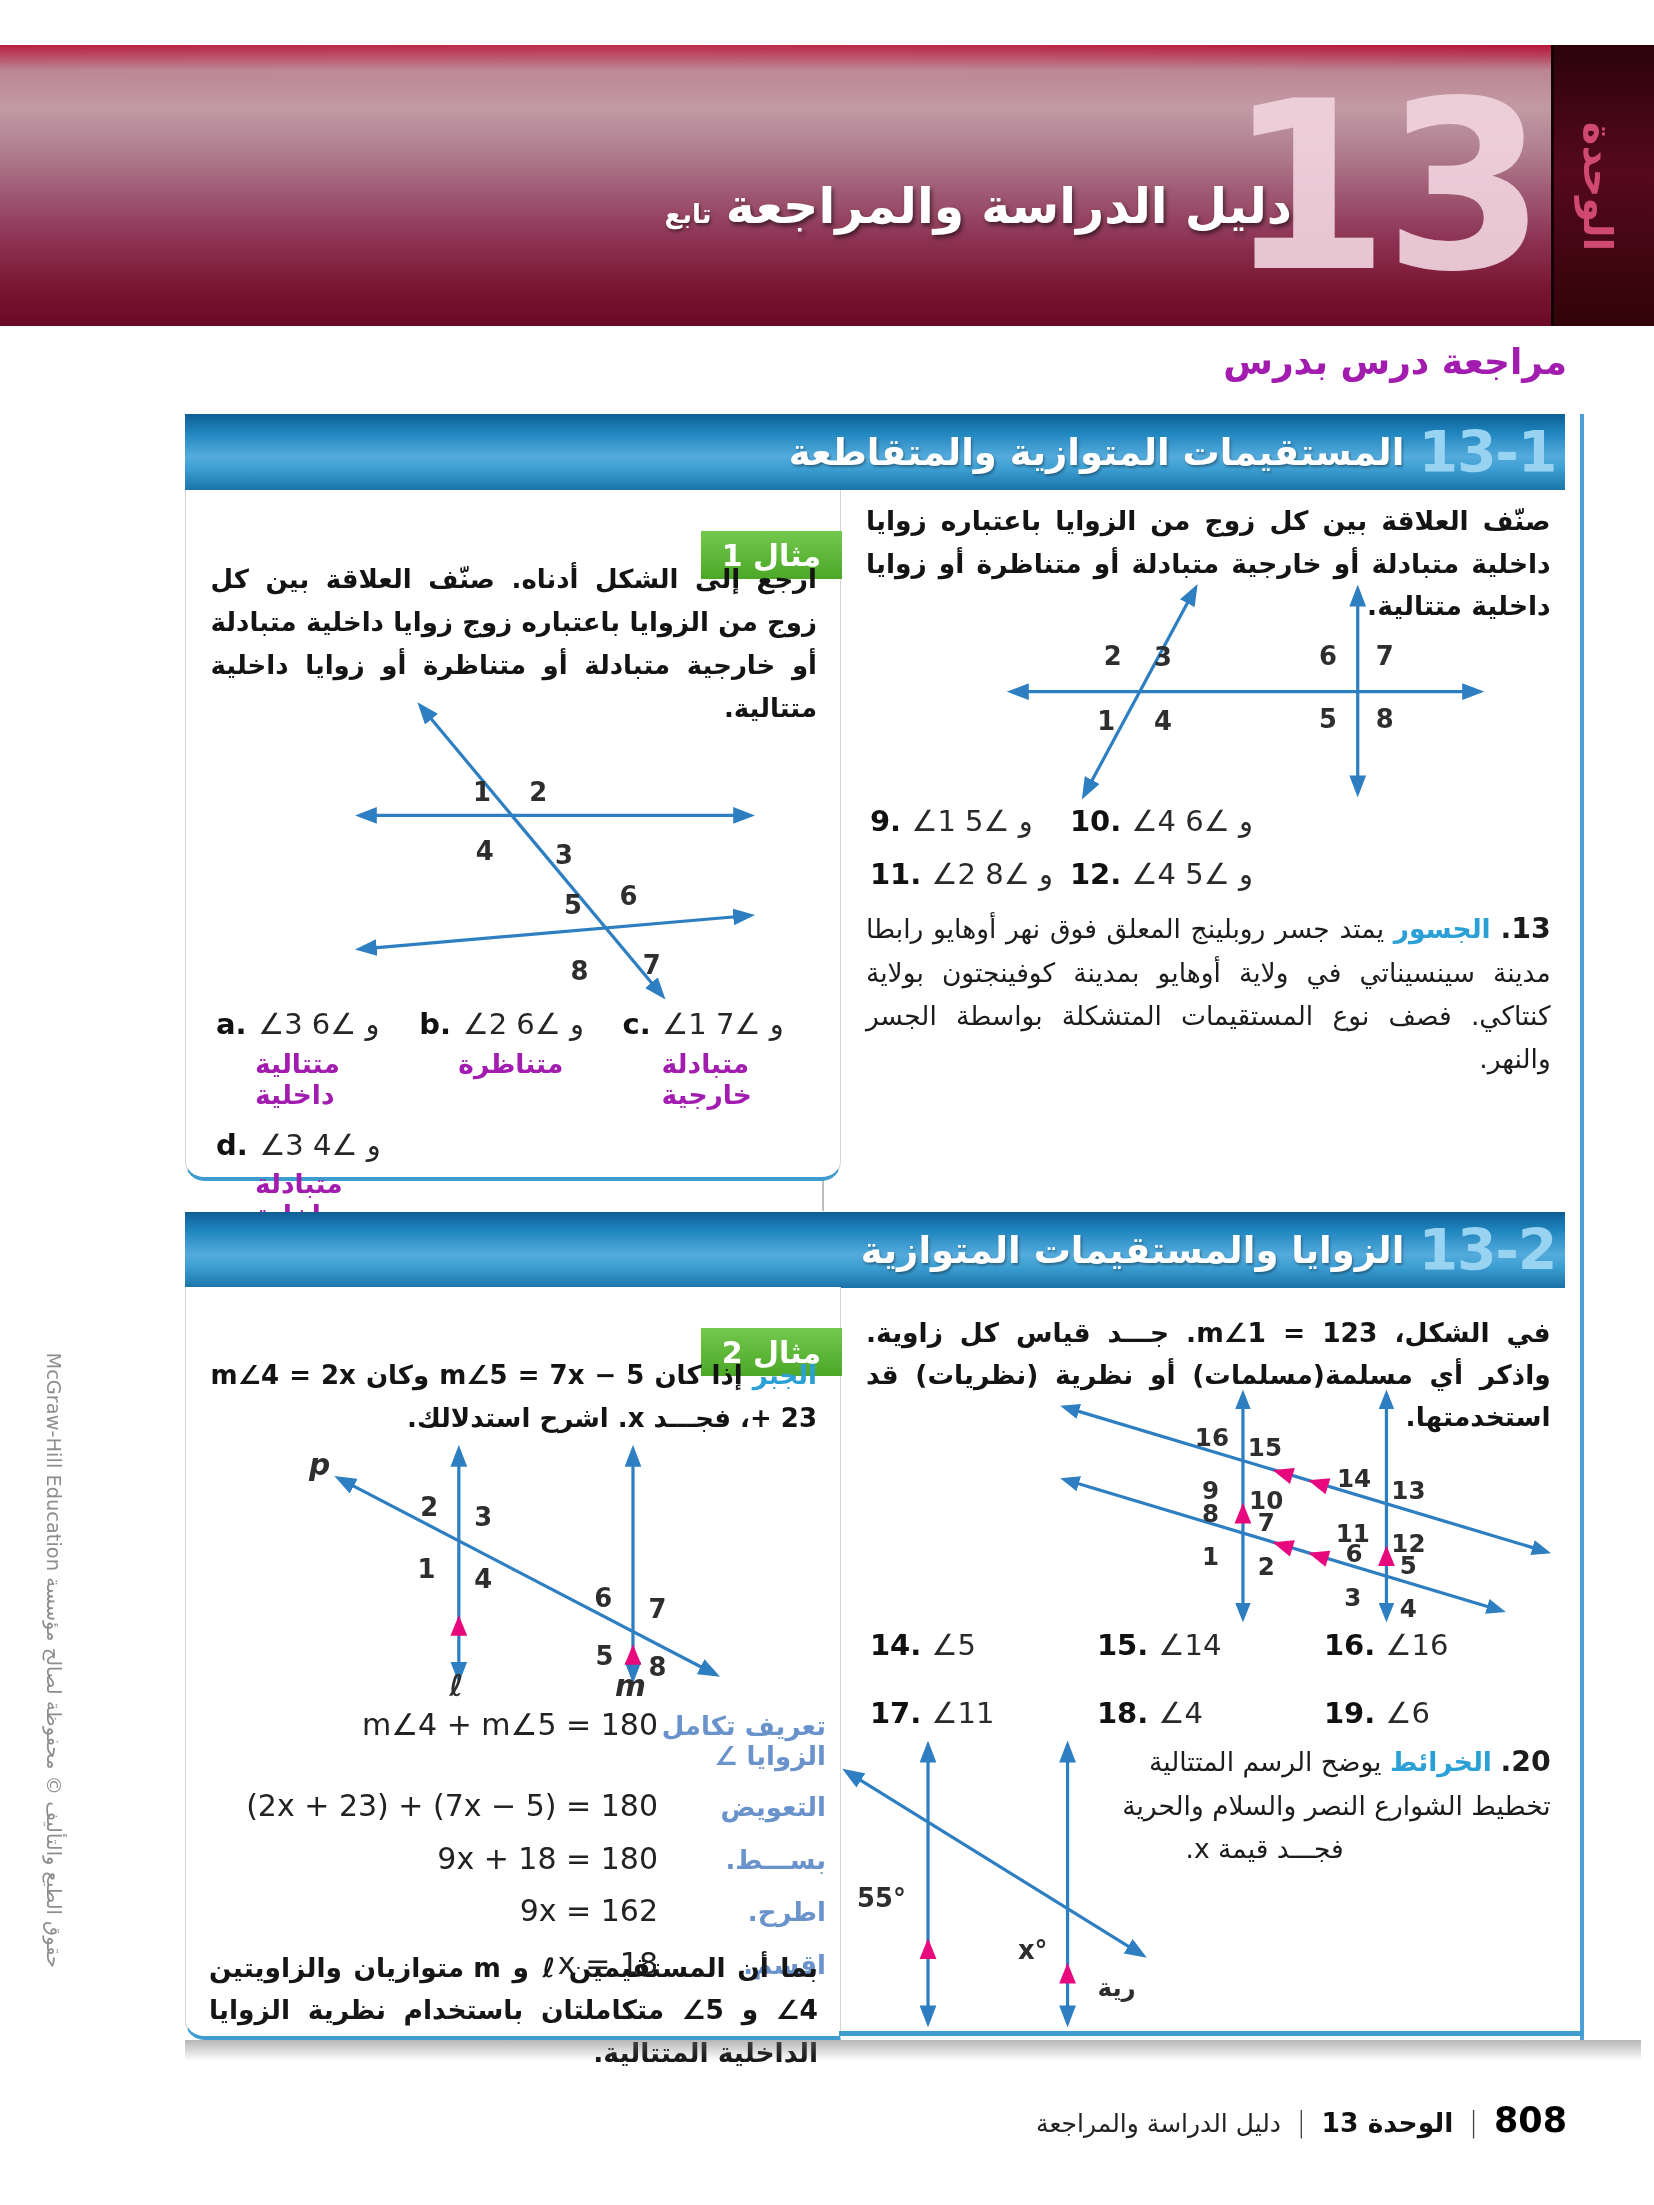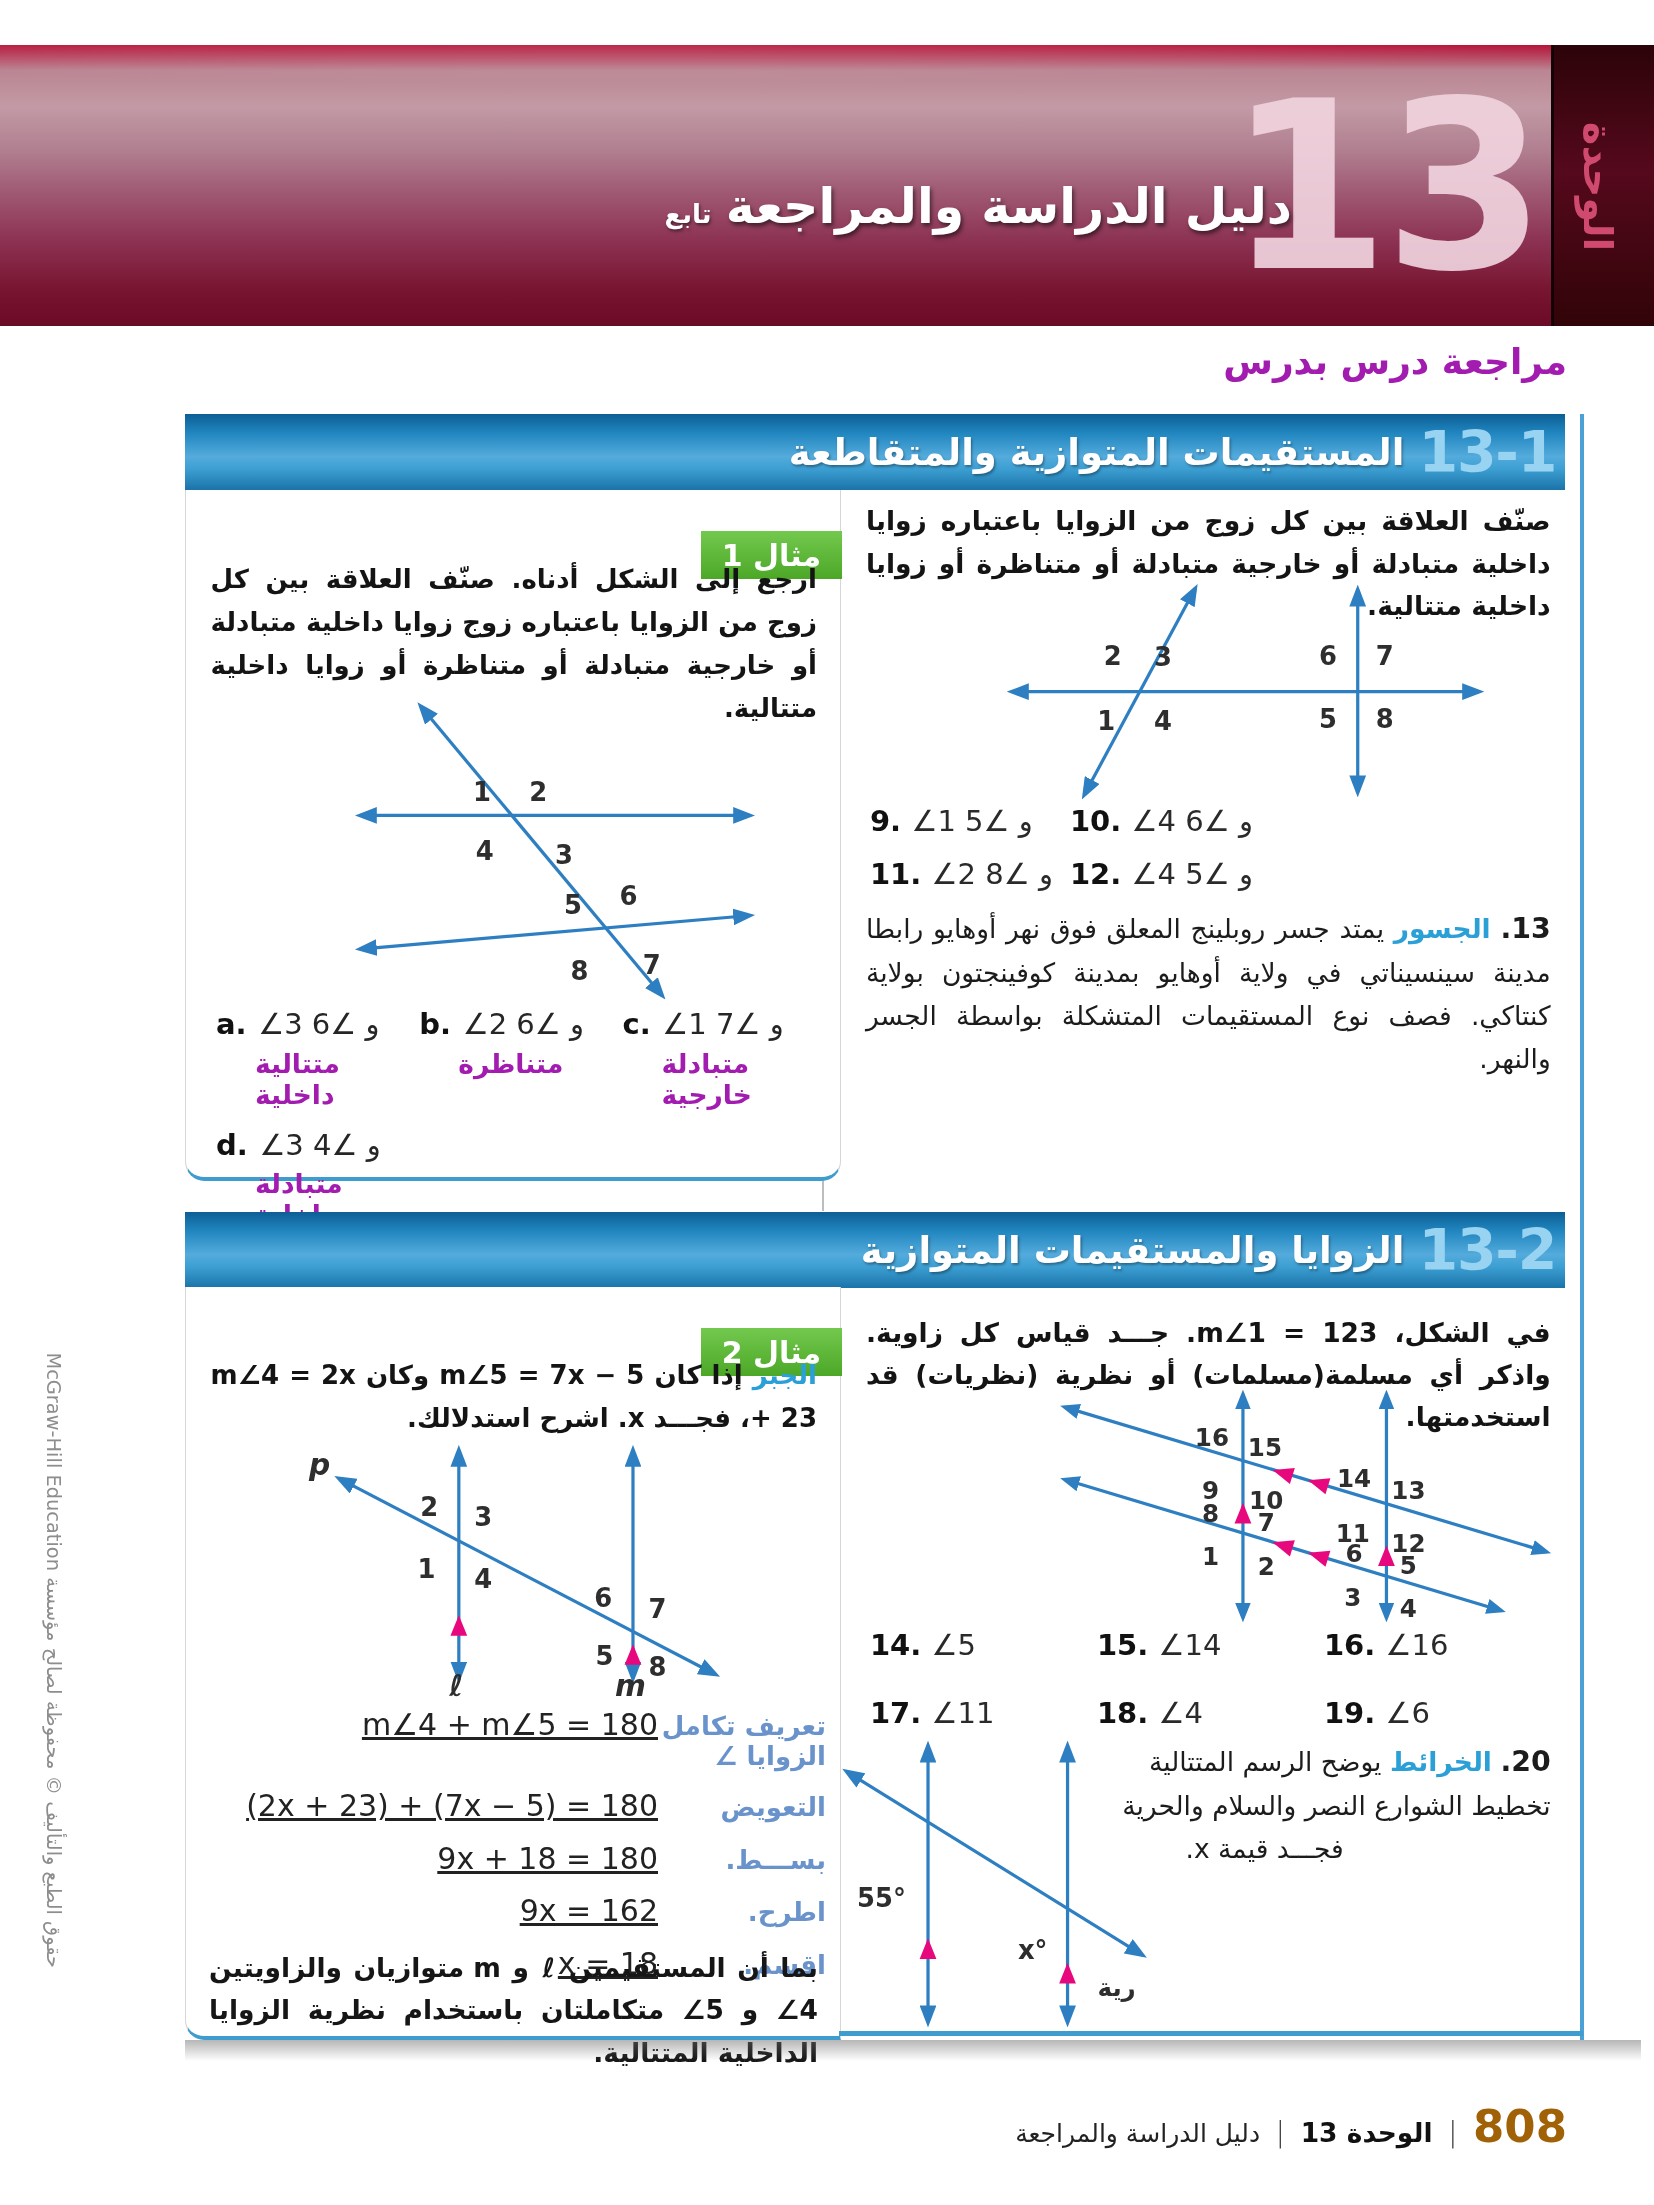--- a/index.html
+++ b/index.html
@@ -49,21 +49,21 @@
 
   
   .answers{position:absolute;left:30px;right:19.4px;top:517px;display:grid;grid-template-columns:1fr 1fr 1fr;row-gap:18px;column-gap:5.2px;}
   .ans-line1{direction:ltr;font-size:29px;color:#262626;}
   .ans-letter{font-weight:700;color:#111;margin-right:11.6px;}
   .ans-line2{direction:rtl;text-align:left;font-size:26.5px;font-weight:700;color:#a21caf;margin:6.5px 50px 0 0;padding-left:39px;}
 
   
   .steps{position:absolute;left:16px;top:420px;width:624px;}
   .step-row{display:flex;direction:ltr;align-items:baseline;margin-bottom:17.4px;}
-  .step-eq{width:456px;text-align:right;font-size:30px;color:#222;text-decoration:underline;}
+  .step-eq{width:456px;text-align:right;font-size:30px;color:#222;}
   .step-reason{width:168px;text-align:right;direction:rtl;font-size:26px;font-weight:700;color:#6a93cc;}
   .conclusion{position:absolute;left:23px;right:22px;top:660px;direction:rtl;text-align:justify;text-align-last:right;
     font-size:26.5px;font-weight:700;color:#161616;line-height:1.6;}
 
   
   .rcol{width:686px;}
   #rcol1{left:866px;top:490px;height:717px;}
   #rcol2{left:866px;top:1287px;height:750px;}
   .rc-intro{position:absolute;left:0;right:1.3px;direction:rtl;text-align:justify;text-align-last:right;
     font-size:26.5px;font-weight:700;color:#141414;line-height:1.6;}
@@ -73,21 +73,21 @@
   .prob-para{position:absolute;direction:rtl;text-align:justify;text-align-last:right;font-size:26.5px;font-weight:400;
     color:#1c1c1c;line-height:1.62;}
   .prob-para .num{font-weight:700;font-size:28.4px;}
   .p20-line{direction:rtl;text-align:right;font-size:26.5px;color:#1c1c1c;line-height:1.62;}
 
   
   .footer{top:2100px;right:87px;display:flex;direction:ltr;align-items:baseline;gap:15.5px;}
   .footer .doc{font-size:25px;color:#222;direction:rtl;}
   .footer .unit{font-size:26.5px;font-weight:700;color:#111;direction:rtl;}
   .footer .pipe{font-size:28.4px;color:#444;font-weight:300;}
-  .footer .pg{font-size:45px;font-weight:700;color:#a16207;}
+  .footer .pg{font-size:35px;font-weight:700;color:#000000;}
   .sidebar-credit{left:-337px;top:1646px;width:775px;height:28.4px;transform:rotate(90deg);
     direction:rtl;text-align:center;font-size:19.4px;color:#8d8d8d;}
 
   svg{display:block;overflow:visible;}
   svg text{font-family:"DejaVu Sans",sans-serif;font-size:40px;font-weight:600;fill:#2e2e2e;}
   svg text.sm{font-size:38px;}
   svg text.lin{font-size:46px;font-style:italic;font-weight:600;}
   .fline{stroke:#2e7fc2;stroke-width:5;fill:none;}
 </style>
 </head>

